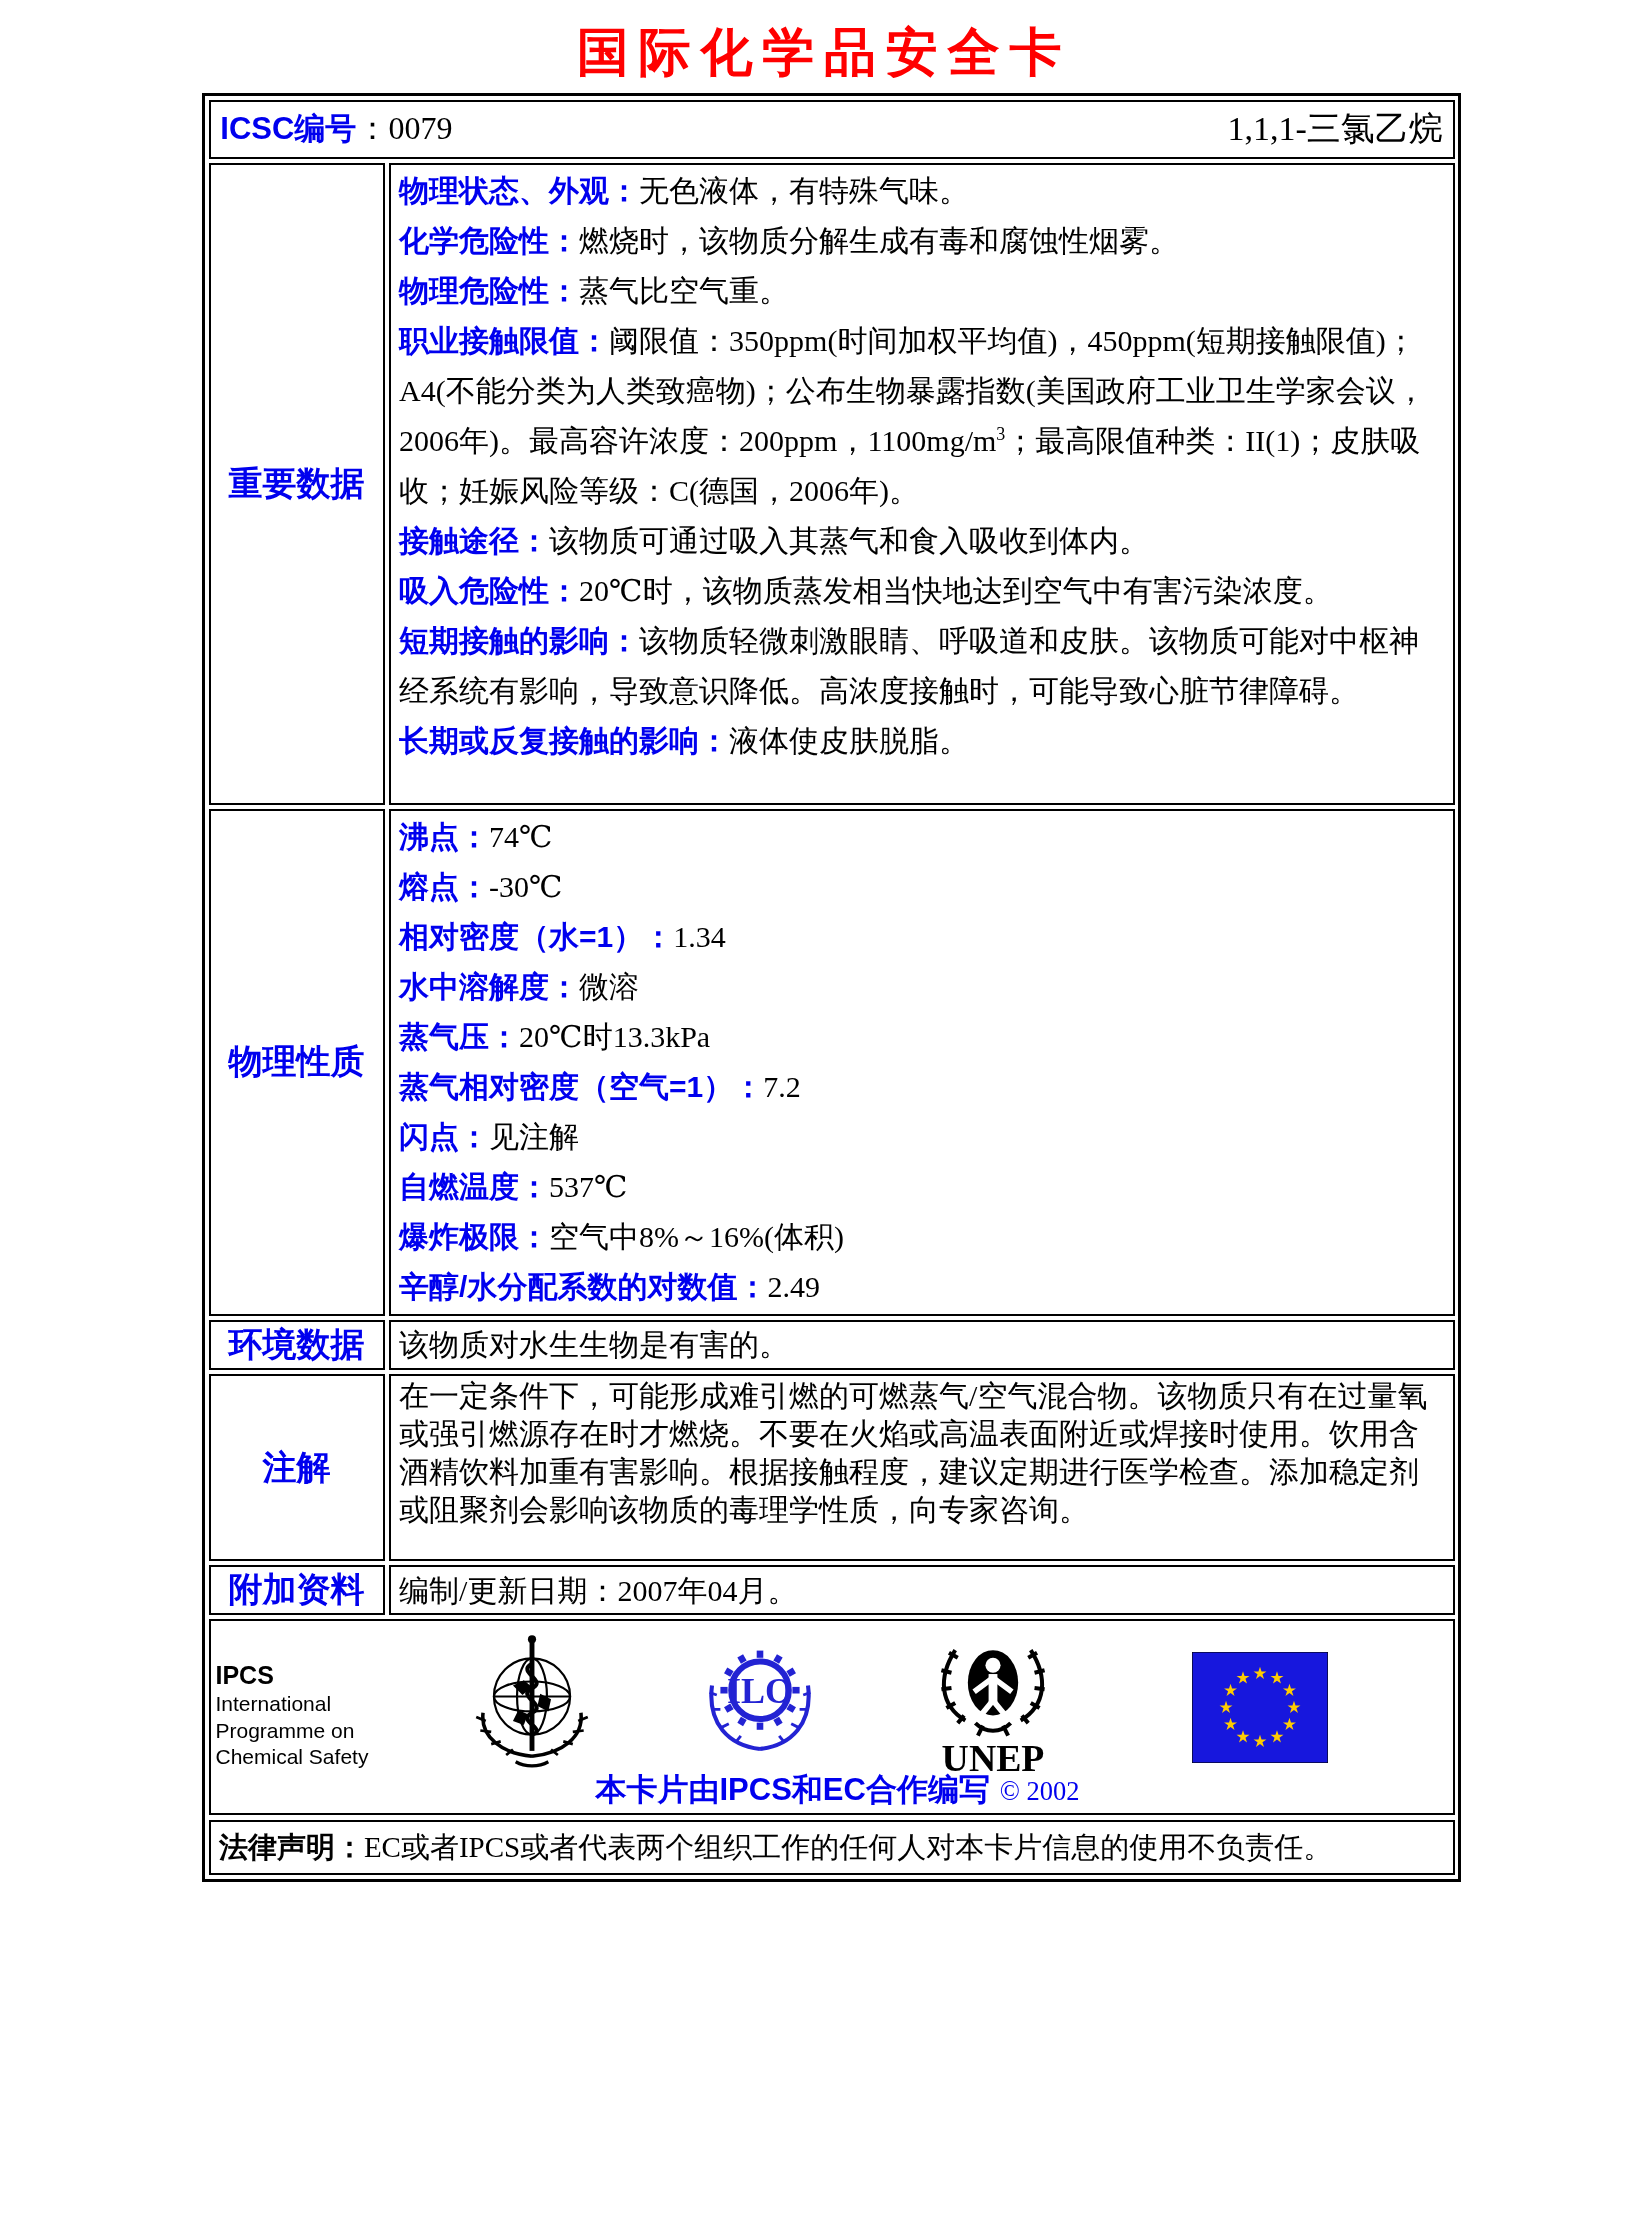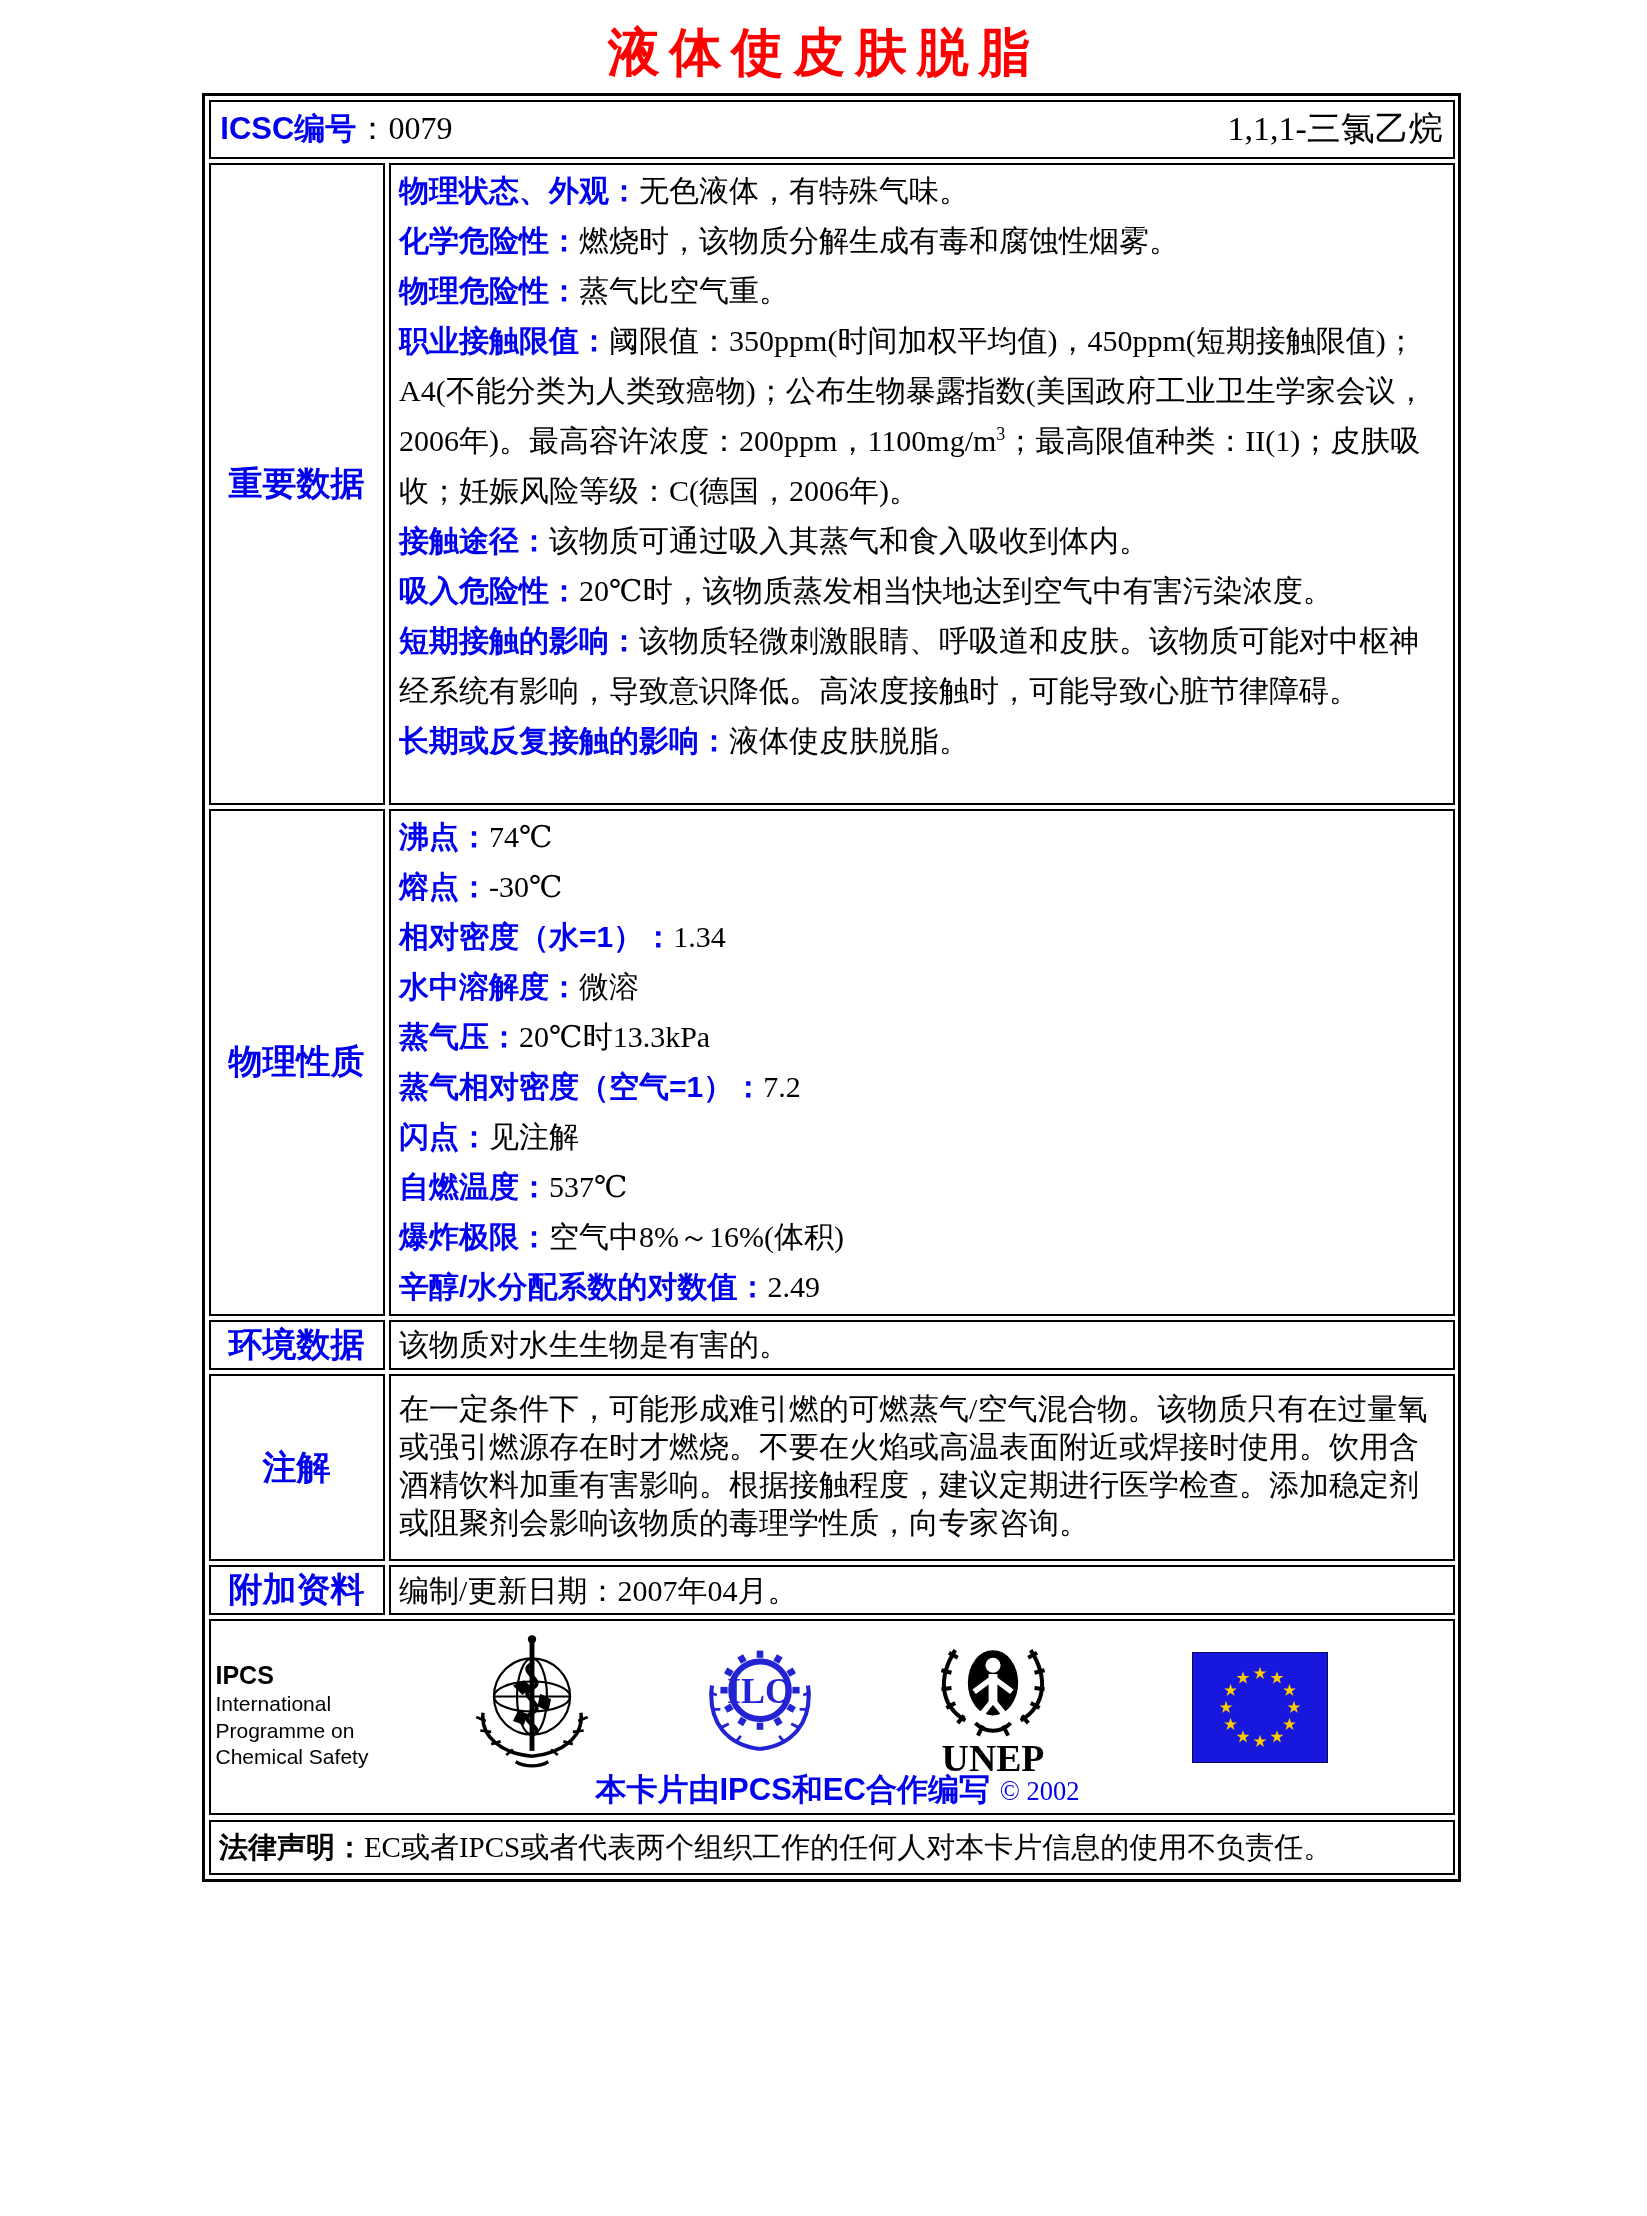--- a/index.html
+++ b/index.html
@@ -23,21 +23,21 @@
   .header-left .field-label{font-size:31px;}
   .chem-name{font-size:34px;}
   .field-label{font-family:var(--sans);font-weight:bold;color:var(--label-blue);}
   .para{margin:0;line-height:50px;min-height:50px;}
   .para sup{font-size:18px;line-height:0;}
   .imp-cell{min-height:642px;}
   .prop-cell{min-height:499px;}
   .prop-line{margin:0;line-height:50px;}
   .env-cell{min-height:45px;line-height:43px;display:flex;align-items:center;}
   .notes-cell{min-height:187px;}
-  .notes-text{margin:0;line-height:38px;padding-top:13px;}
+  .notes-text{margin:0;line-height:38px;padding-top:0;}
   .addl-cell{min-height:39px;line-height:39px;display:flex;align-items:center;}
   .logos-cell{position:relative;width:100%;min-height:196px;}
   .ipcs-block{position:absolute;left:5px;top:39px;color:#000;}
   .ipcs-acronym{font-family:var(--sans);font-weight:bold;font-size:25px;line-height:31px;}
   .ipcs-line{font-family:var(--sans);font-size:21px;line-height:26.5px;}
   .logo{position:absolute;}
   .who-logo{left:253px;top:9.8px;}
   .ilo-logo{left:489px;top:14px;color:var(--ilo-blue);}
   .unep-logo{left:719px;top:8.4px;}
   .eu-flag{left:981px;top:31px;}
@@ -45,21 +45,21 @@
   .credit-main{font-family:var(--sans);font-weight:bold;font-size:31px;color:var(--label-blue);}
   .credit-copy{font-family:var(--serif);font-size:26.5px;color:var(--label-blue);margin-left:9.8px;}
   .legal-cell{width:100%;min-height:50px;line-height:49px;font-size:29px;padding:1.4px 8.4px;}
   .legal-label{font-family:var(--sans);font-weight:bold;color:#000;}
 </style>
 </head>
 <body>
 
 <div class="page">
 
-  <div class="main-title">液体使皮肤脱脂</div>
+  <div class="main-title">国际化学品安全卡</div>
 
   <div class="card">
 
     <div class="row">
       <div class="cell header-cell">
         <span class="header-left"><span class="field-label">ICSC编号</span><span>：0079</span></span>
         <span class="chem-name">1,1,1-三氯乙烷</span>
       </div>
     </div>
 

